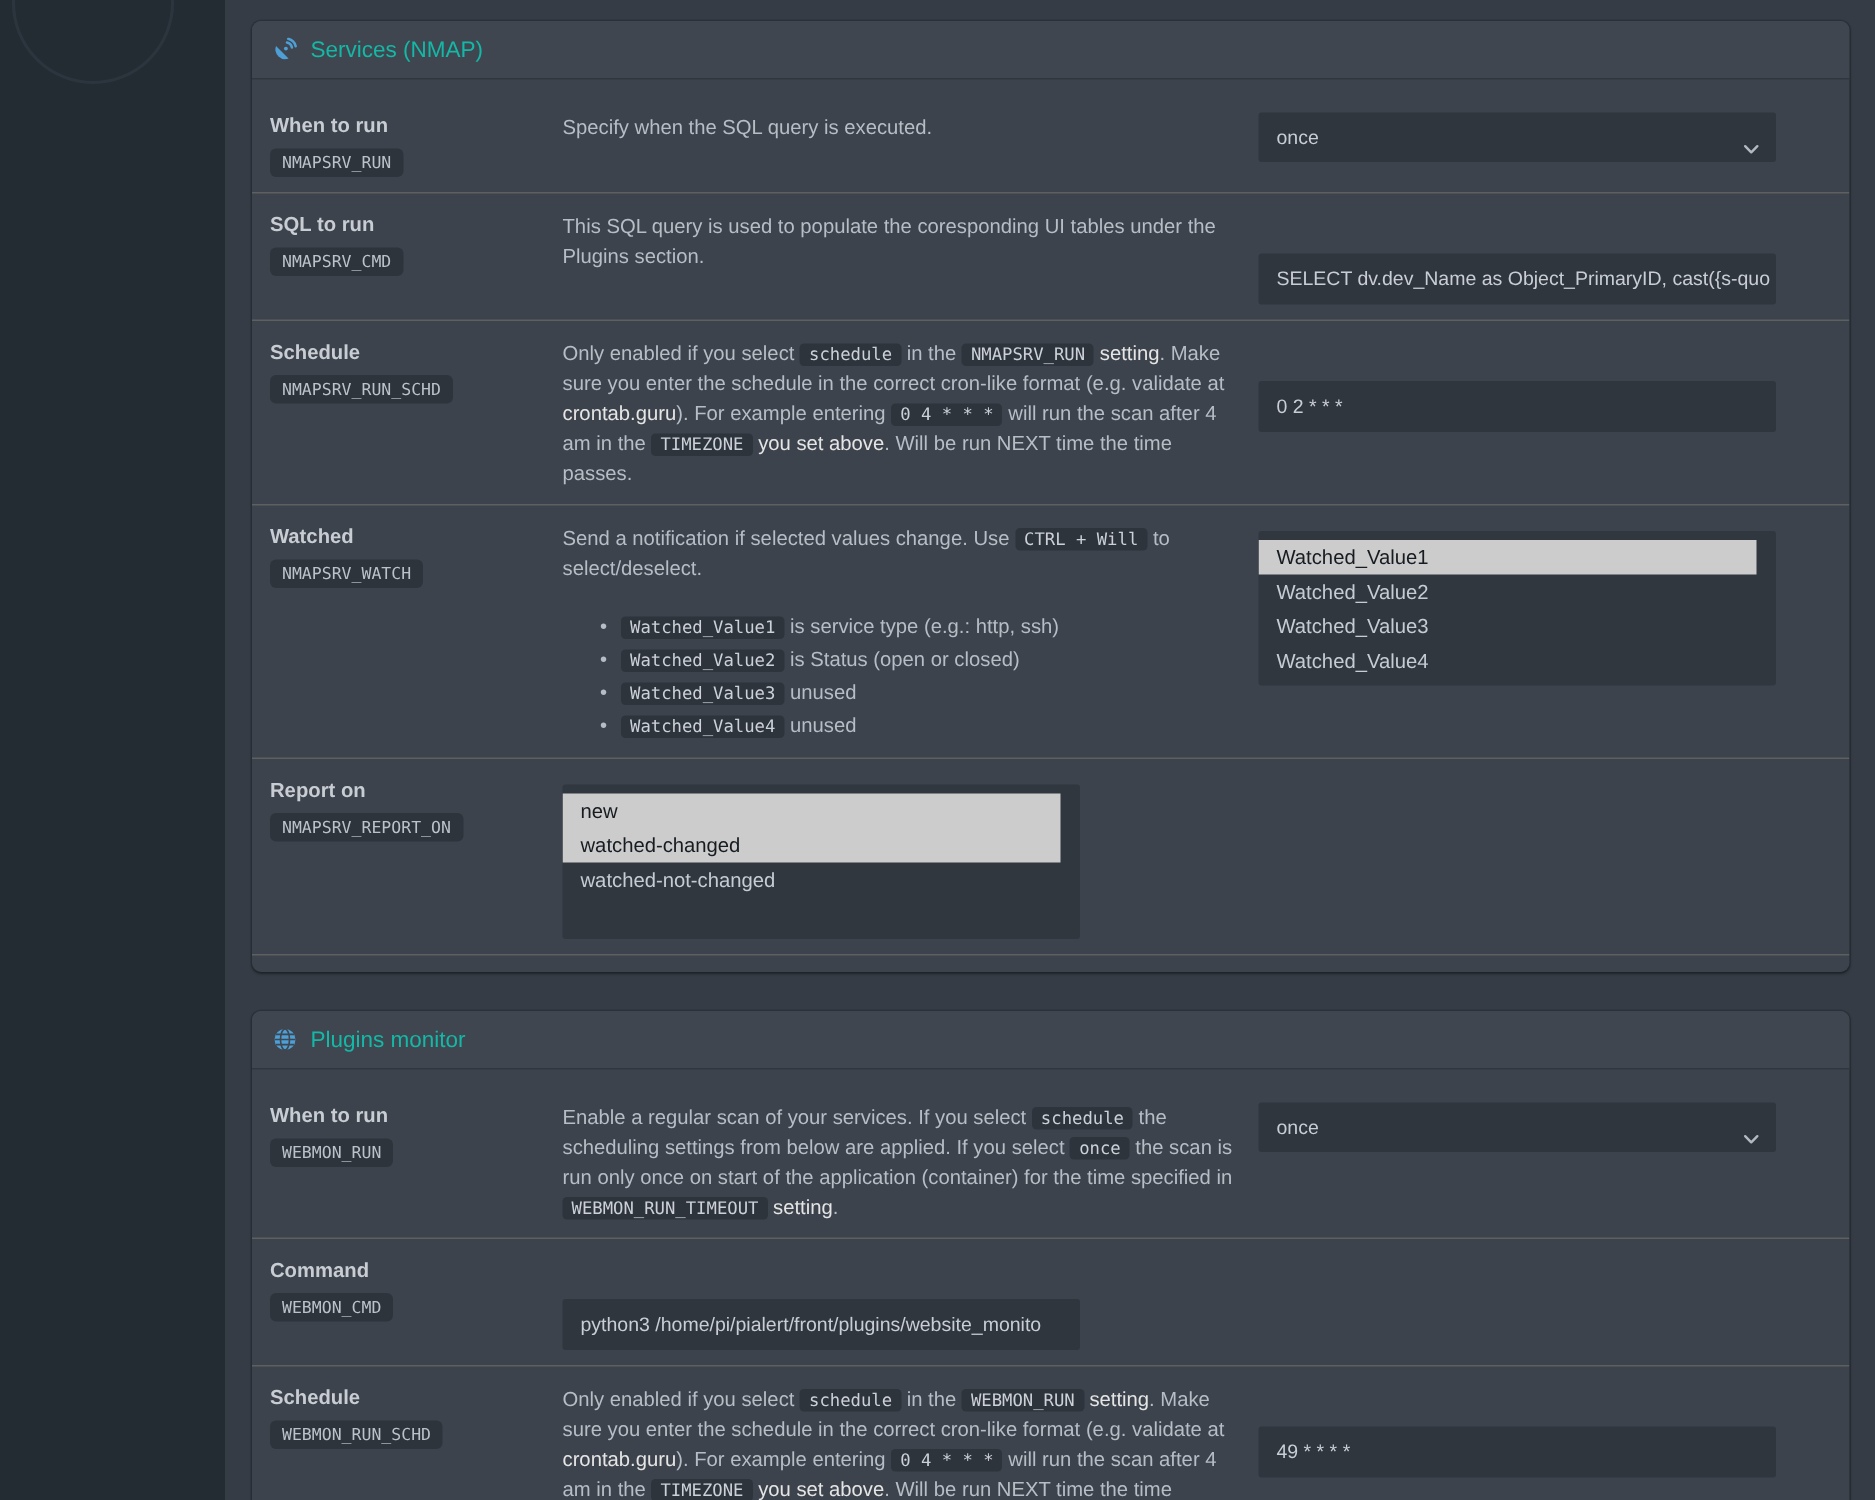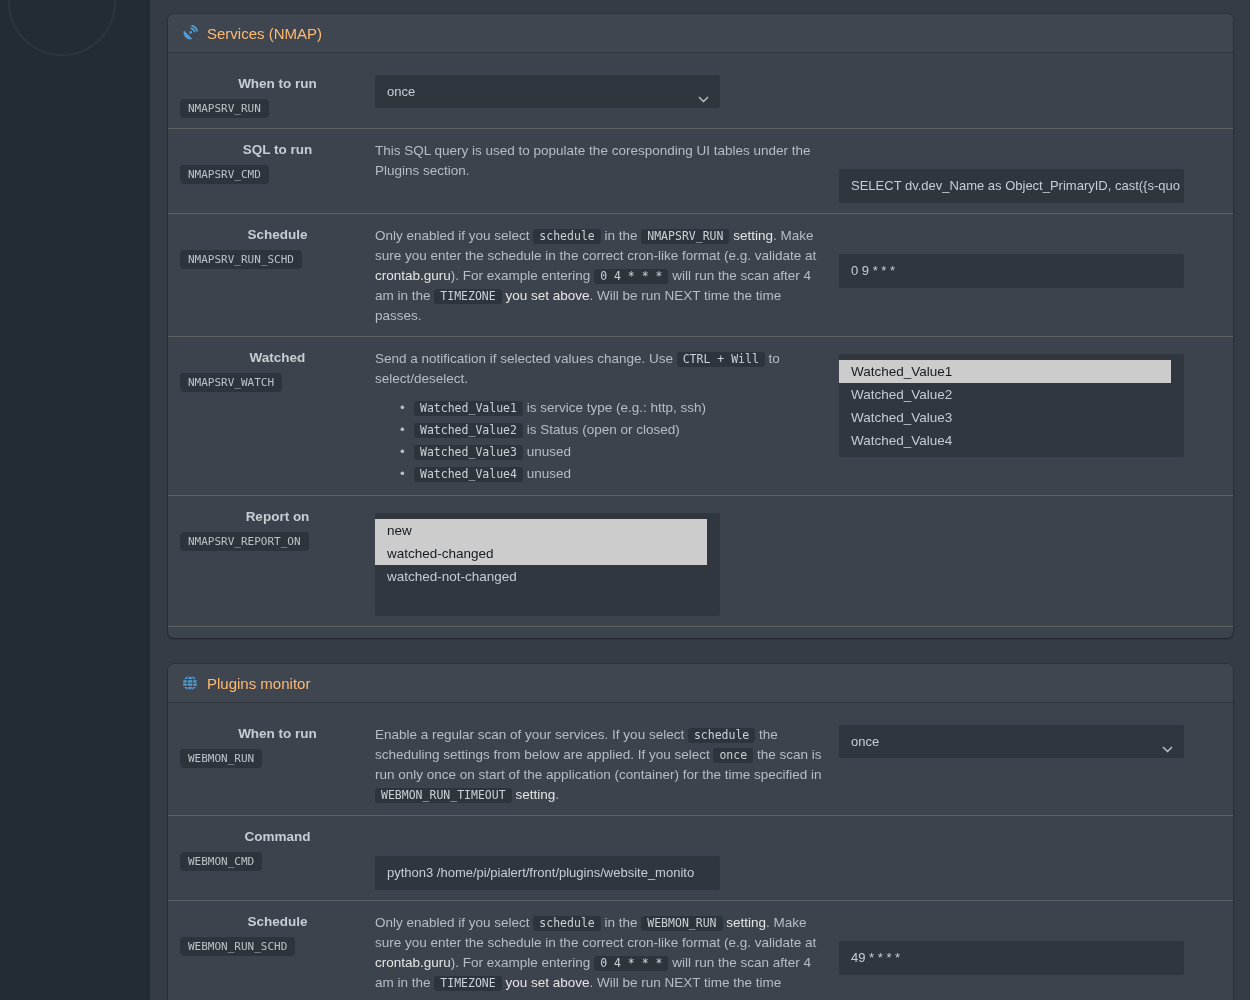--- a/index.html
+++ b/index.html
@@ -17,44 +17,44 @@
   .content{padding:14px 17px 0 18px;}
   .panel{
     background:#3d434c;border-radius:6px;margin-bottom:26px;
     box-shadow:0 1px 2px rgba(0,0,0,0.35), 0 0 0 1px rgba(0,0,0,0.12);
     overflow:hidden;
   }
   .panel-header{
     height:38px;display:flex;align-items:center;gap:9px;
     padding:0 14px;background:#40464f;border-bottom:1px solid #30363e;
   }
-  .panel-title{color:#fdba74;font-size:15px;}
+  .panel-title{color:#14b8a6;font-size:15px;}
   .panel-header .p-icon{color:#4d9fd6;display:flex;align-items:center;}
   .panel-body{padding:10px 0 1px 0;}
   .row{
     display:flex;box-sizing:border-box;
     padding:12px 37px 10px 12px;
     border-bottom:1px solid rgba(222,216,186,0.20);
   }
   .panel-body .row:last-child{margin-bottom:10px;}
   .col-label{width:195px;flex:none;}
   .col-desc{width:464px;flex:none;padding-right:12px;box-sizing:border-box;
     color:#b6bdc5;font-size:13.5px;line-height:20px;}
   .col-ctrl{width:345px;flex:none;position:relative;}
-  .setting-label{font-weight:bold;font-size:13.5px;color:#c8cdd3;line-height:17px;text-align:center;}
+  .setting-label{font-weight:bold;font-size:13.5px;color:#c8cdd3;line-height:17px;}
   .key-chip{
     display:inline-block;margin-top:7px;background:#2e343c;border-radius:4px;
     padding:3px 8px;font-family:"DejaVu Sans Mono",monospace;font-size:11px;color:#bcc2c9;
   }
   code.inline{
     background:#2e343c;border-radius:3px;padding:0px 6px 1px 6px;
     font-family:"DejaVu Sans Mono",monospace;font-size:11.5px;color:#ccd1d8;white-space:nowrap;
   }
   a.dlink{color:#e5e5e5;text-decoration:none;cursor:pointer;}
-  ul.bullets{margin:8px 0 0 0;padding:0 0 0 25px;list-style:none;}
+  ul.bullets{margin:18px 0 0 0;padding:0 0 0 25px;list-style:none;}
   ul.bullets li{line-height:21px;}
   ul.bullets .bullet{display:inline-block;width:14px;color:#b6bdc5;}
   
   .ctl-select,.ctl-input,.ctl-number{
     box-sizing:border-box;width:345px;height:33px;background:#30363e;border:none;border-radius:2px;
     color:#c9ced5;font-size:13px;line-height:33px;padding:0 28px 0 12px;
     white-space:nowrap;overflow:hidden;position:relative;
   }
   .ctl-input{padding-right:10px;height:34px;line-height:34px;margin-top:28px;}
   .ctl-select .chev{position:absolute;right:10px;top:10px;}
@@ -94,38 +94,39 @@
               <path fill="none" stroke="currentColor" stroke-width="1.7" stroke-linecap="round" d="M9.3 3.4 A 4.2 4.2 0 0 1 12.6 6.7"></path>
               <path fill="none" stroke="currentColor" stroke-width="1.7" stroke-linecap="round" d="M10.2 0.9 A 6.8 6.8 0 0 1 15.1 5.8"></path>
               <circle cx="8.6" cy="7.4" r="1.3" fill="currentColor"></circle>
             </svg>
           </span>
           <span class="panel-title">Services (NMAP)</span>
         </div>
         <div class="panel-body">
           <div class="row">
             <div class="col-label"><div class="setting-label">When to run</div><span class="key-chip">NMAPSRV_RUN</span></div>
+            <div class="col-desc">Specify when the SQL query is executed.</div>
             <div class="col-ctrl">
               <div class="ctl-select">once<span class="chev"><svg width="13" height="13" viewBox="0 0 16 16">
                     <polyline points="3,5.5 8,10.5 13,5.5" fill="none" stroke="#b3b9c0" stroke-width="2" stroke-linecap="round" stroke-linejoin="round"></polyline>
                   </svg></span></div>
             </div>
           </div>
           <div class="row">
             <div class="col-label"><div class="setting-label">SQL to run</div><span class="key-chip">NMAPSRV_CMD</span></div>
             <div class="col-desc">This SQL query is used to populate the coresponding UI tables under the Plugins section.</div>
             <div class="col-ctrl">
               <div class="ctl-input">SELECT  dv.dev_Name as Object_PrimaryID, cast({s-quo</div>
             </div>
           </div>
           <div class="row">
             <div class="col-label"><div class="setting-label">Schedule</div><span class="key-chip">NMAPSRV_RUN_SCHD</span></div>
             <div class="col-desc">Only enabled if you select <code class="inline">schedule</code> in the <code class="inline">NMAPSRV_RUN</code> <a class="dlink">setting</a>. Make sure you enter the schedule in the correct cron-like format (e.g. validate at <a class="dlink">crontab.guru</a>). For example entering <code class="inline">0 4 * * *</code> will run the scan after 4 am in the <code class="inline">TIMEZONE</code> <a class="dlink">you set above</a>. Will be run NEXT time the time passes.</div>
             <div class="col-ctrl">
-              <div class="ctl-input">0 9 * * *</div>
+              <div class="ctl-input">0 2 * * *</div>
             </div>
           </div>
           <div class="row">
             <div class="col-label"><div class="setting-label">Watched</div><span class="key-chip">NMAPSRV_WATCH</span></div>
             <div class="col-desc">Send a notification if selected values change. Use <code class="inline">CTRL + Will</code> to select/deselect.<ul class="bullets">
                 <li><span class="bullet">•</span><code class="inline">Watched_Value1</code> is service type (e.g.: http, ssh)</li>
                 <li><span class="bullet">•</span><code class="inline">Watched_Value2</code> is Status (open or closed)</li>
                 <li><span class="bullet">•</span><code class="inline">Watched_Value3</code> unused</li>
                 <li><span class="bullet">•</span><code class="inline">Watched_Value4</code> unused</li>
               </ul></div>

